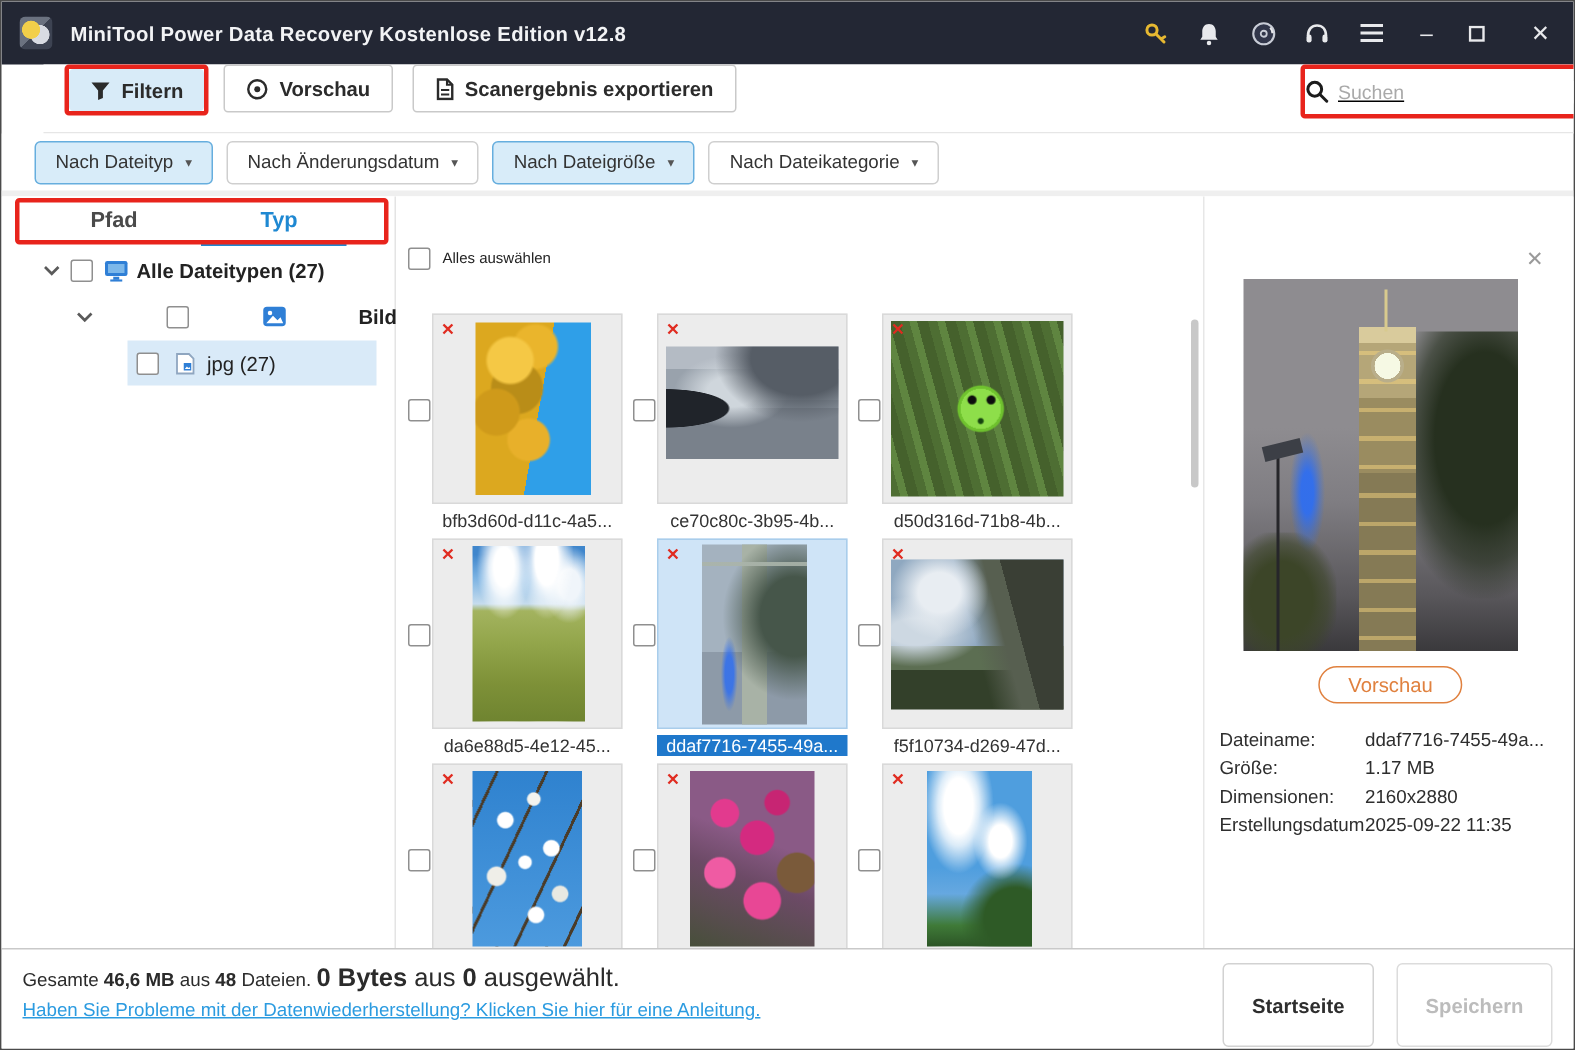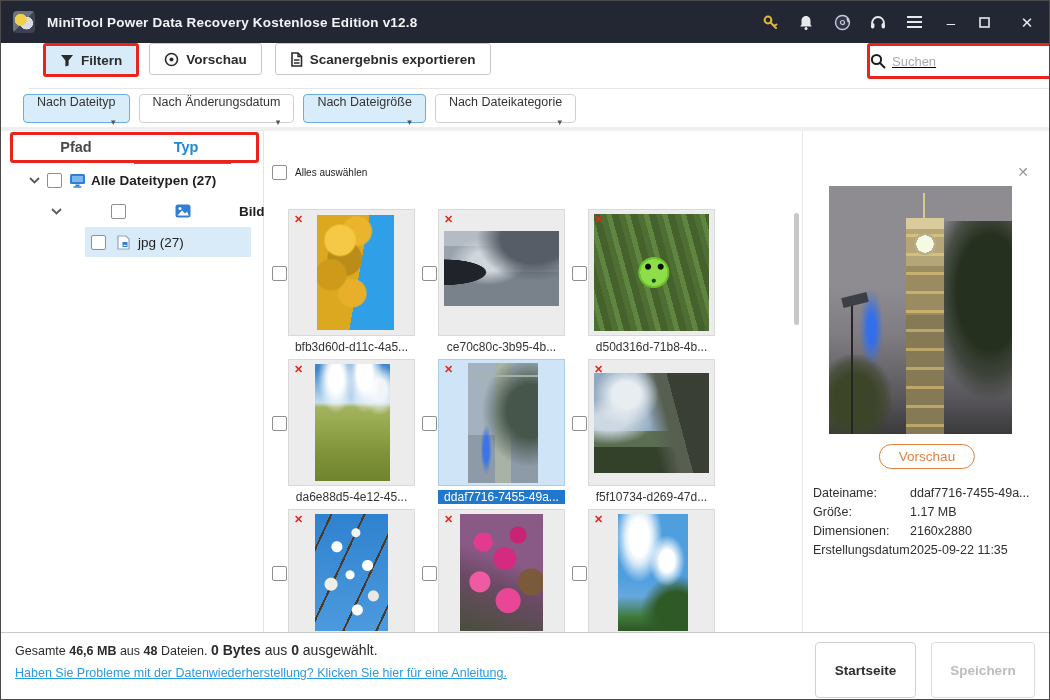--- a/index.html
+++ b/index.html
@@ -30,22 +30,22 @@
   .btn-filter-wrap { margin-right:10px; }
   .btn-filter { border:none; background:#d8ebf8; height:28px; }
   .gap { width:13px; }
   .search-wrap { margin-left:auto; width:196px; height:36px; display:flex; align-items:center; background:#fff; padding:0 0;text-decoration:underline; }
   .search-wrap input { border:none; outline:none; flex:1; font-size:13px; color:#333; font-family:"Liberation Sans",sans-serif; }
   .search-wrap input::placeholder { color:#a9a9a9; }
 
   
   .chipsrow { position:absolute; left:0; top:88px; width:100%; height:42px; background:#fff;
     border-bottom:4px solid #efefef; display:flex; align-items:center; padding:0 22px; gap:9px; }
-  .chip { height:29px; display:flex; align-items:flex-end; gap:8px; padding:0 13px; border-radius:4px;
-    background:#fff; border:1px solid #cfcfcf; font-size:12.5px; color:#333; cursor:pointer;flex-direction:column; }
+  .chip { height:29px; display:flex; align-items:center; gap:8px; padding:0 13px; border-radius:4px;
+    background:#fff; border:1px solid #cfcfcf; font-size:12.5px; color:#333; cursor:pointer; }
   .chip.active { background:#d8ecf9; border-color:#66aede; }
   .chip .caret { font-size:9px; color:#555; }
 
   
   .content { position:absolute; left:0; top:130px; width:100%; height:501px; background:#fff; }
 
   
   .leftpanel { position:absolute; left:0; top:0; width:263px; height:100%; border-right:1px solid #e4e4e4; background:#fff; }
   .tabsrow { position:absolute; left:0; top:0; width:100%; height:32px; }
   .tab { position:absolute; top:0; height:32px; display:flex; align-items:center; justify-content:center;
@@ -172,21 +172,21 @@
     border:1.5px solid #e0813f; border-radius:14px; color:#e0813f; font-size:13.5px; background:#fff; cursor:pointer; }
   .details { position:absolute; left:10px; top:352px; width:232px; }
   .drow { display:flex; height:19px; align-items:center; font-size:12.5px; color:#2e2e2e; }
   .drow .dl { width:97px; flex:none; }
   .drow .dv { flex:1; white-space:nowrap; overflow:hidden; }
 
   
   .bottombar { position:absolute; left:0; top:631px; width:100%; height:69px; background:#fff; border-top:1px solid #c9c9c9; }
   .summary { position:absolute; left:14px; top:9px; font-size:12.5px; color:#2b2b2b; }
   .summary .b { font-weight:bold; }
-  .summary .lg { font-size:14px; }
+  .summary .lg { font-size:17px; }
   .helplink { position:absolute; left:14px; top:33px; font-size:12.5px; color:#2b9be0; text-decoration:underline; cursor:pointer; }
   .foot-btn { position:absolute; top:9px; height:56px; border:1px solid #d2d2d2; border-radius:4px; background:#fff;
     font-size:13.5px; font-weight:bold; color:#2e2e2e; cursor:pointer; font-family:"Liberation Sans",sans-serif; }
   .btn-home { right:133px; width:101px; }
   .btn-save { right:14px; width:104px; color:#bcbcbc; border-color:#dcdcdc; cursor:default; }
 
   svg { display:block; }
 </style>
 </head>
 <body>

